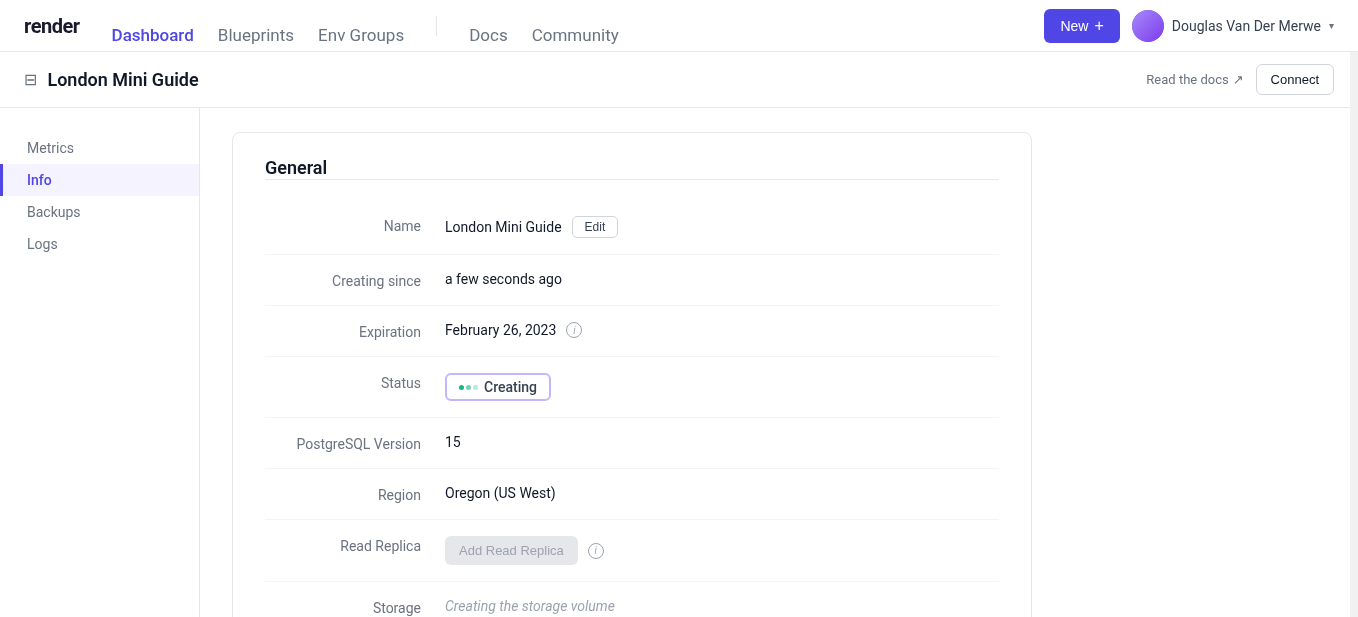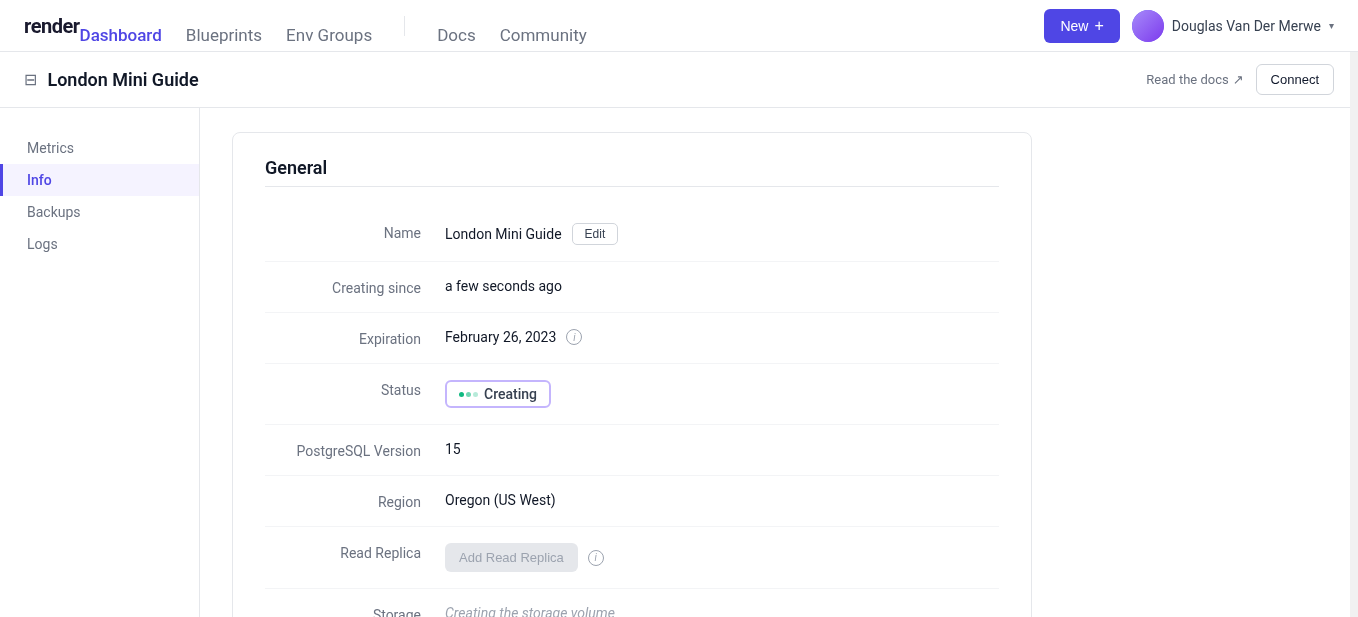--- a/index.html
+++ b/index.html
@@ -19,20 +19,21 @@
       border-bottom: 1px solid #e5e7eb;
       background: #fff;
       position: sticky;
       top: 0;
       z-index: 100;
     }
     .topnav-logo {
       font-size: 20px;
       font-weight: 700;
       color: #1a1a2e;
+      margin-right: 32px;
       letter-spacing: -0.5px;
     }
     .topnav-links {
       display: flex;
       align-items: center;
       gap: 24px;
       flex: 1;
     }
     .topnav-link {
       color: #6b7280;
@@ -189,21 +190,21 @@
       border: 1px solid #e5e7eb;
       border-radius: 8px;
       padding: 24px 32px;
       max-width: 800px;
     }
     .section-title {
       font-size: 18px;
       font-weight: 600;
       color: #111827;
       margin-bottom: 20px;
-      padding-bottom: 8px;
+      padding-bottom: 1px;
       border-bottom: 1px solid #e5e7eb;
     }
 
     
     .field-row {
       display: flex;
       align-items: flex-start;
       padding: 16px 0;
       border-bottom: 1px solid #f3f4f6;
     }

